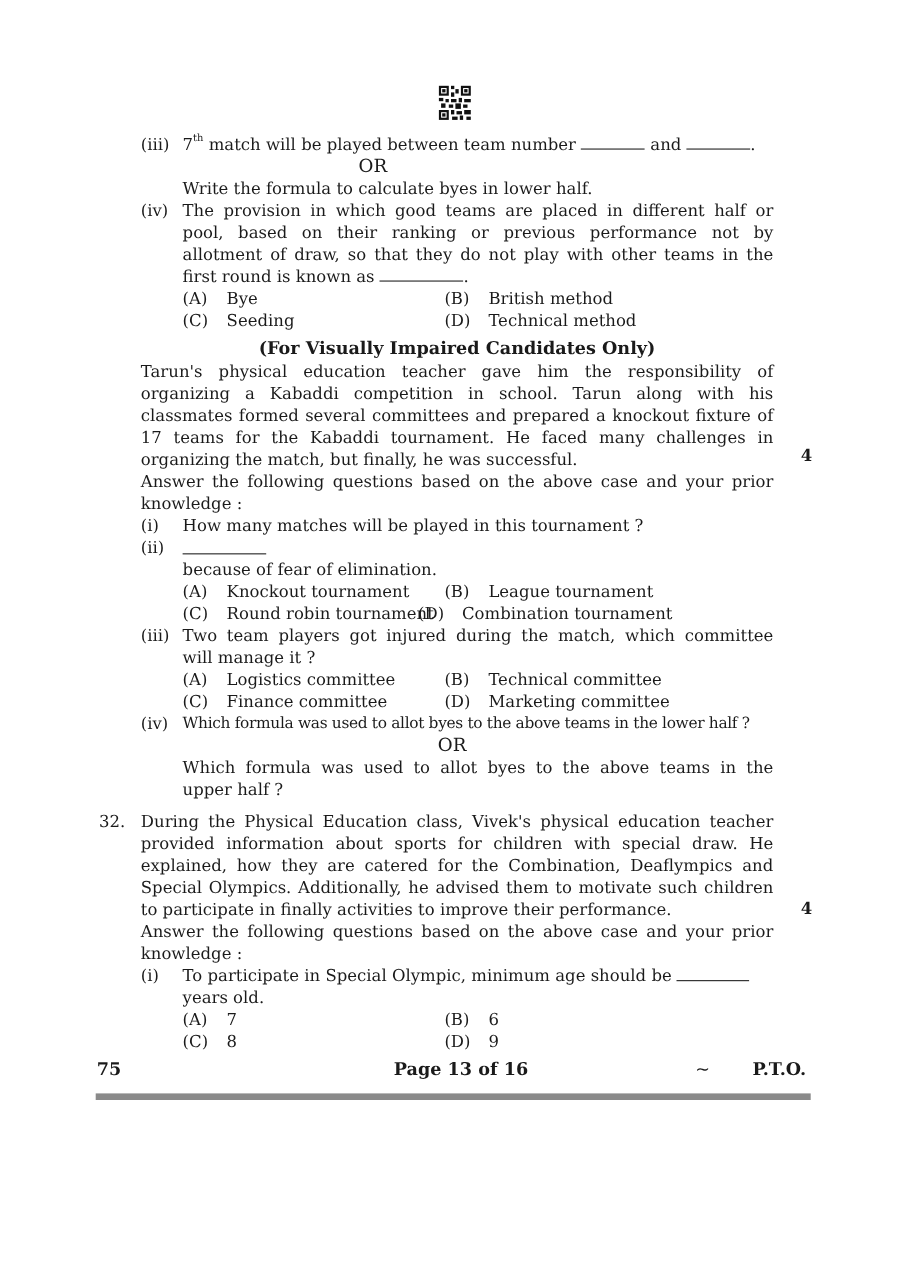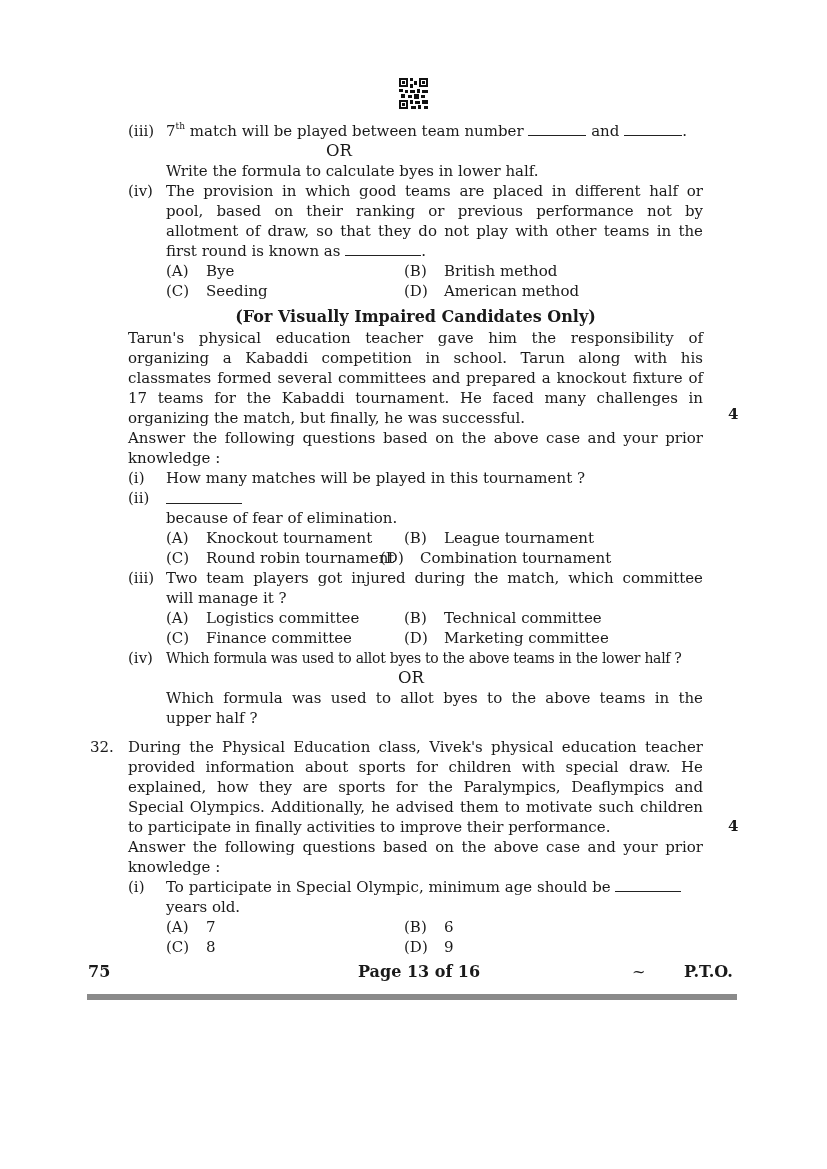--- a/index.html
+++ b/index.html
@@ -58,21 +58,21 @@
 <div class="line" style="top:161px;">Write the formula to calculate byes in lower half.</div>
 
 <div class="lbl" style="left:128px; top:181px;">(iv)</div>
 <div class="line just" style="top:181px;">The provision in which good teams are placed in different half or</div>
 <div class="line just" style="top:201px;">pool, based on their ranking or previous performance not by</div>
 <div class="line just" style="top:221px;">allotment of draw, so that they do not play with other teams in the</div>
 <div class="line" style="top:241px;"><span>first round is known as </span><span class="blank" style="width:76px;"></span><span>.</span></div>
 <div class="opt" style="left:166px; top:261px;"><span class="optl">(A)</span><span>Bye</span></div>
 <div class="opt" style="left:404px; top:261px;"><span class="optl">(B)</span><span>British method</span></div>
 <div class="opt" style="left:166px; top:281px;"><span class="optl">(C)</span><span>Seeding</span></div>
-<div class="opt" style="left:404px; top:281px;"><span class="optl">(D)</span><span>American method</span></div>
+<div class="opt" style="left:404px; top:281px;"><span class="optl">(D)</span><span>Technical method</span></div>
 
 <div class="abs" style="left:128px; top:307px; width:575px; text-align:center; font-weight:bold; font-size:16px; height:20px; line-height:20px;">(For Visually Impaired Candidates Only)</div>
 <div class="line just" style="left:128px; width:575px; top:328px;">Tarun's physical education teacher gave him the responsibility of</div>
 <div class="line just" style="left:128px; width:575px; top:348px;">organizing a Kabaddi competition in school. Tarun along with his</div>
 <div class="line just" style="left:128px; width:575px; top:368px;">classmates formed several committees and prepared a knockout fixture of</div>
 <div class="line just" style="left:128px; width:575px; top:388px;">17 teams for the Kabaddi tournament. He faced many challenges in</div>
 <div class="line" style="left:128px; width:575px; top:408px;">organizing the match, but finally, he was successful.</div>
 <div class="marks" style="top:404px;">4</div>
 <div class="line just" style="left:128px; width:575px; top:428px;">Answer the following questions based on the above case and your prior</div>
 <div class="line" style="left:128px; width:575px; top:448px;">knowledge :</div>
@@ -100,21 +100,21 @@
 
 <div class="lbl" style="left:128px; top:648px;">(iv)</div>
 <div class="line" style="top:648px; font-size:14px; letter-spacing:-0.3px;">Which formula was used to allot byes to the above teams in the lower half ?</div>
 <div class="or" style="left:398px; top:668px;">OR</div>
 <div class="line just" style="top:688px;">Which formula was used to allot byes to the above teams in the</div>
 <div class="line" style="top:708px;">upper half ?</div>
 
 <div class="lbl" style="left:90px; top:737px;">32.</div>
 <div class="line just" style="left:128px; width:575px; top:737px;">During the Physical Education class, Vivek's physical education teacher</div>
 <div class="line just" style="left:128px; width:575px; top:757px;">provided information about sports for children with special draw. He</div>
-<div class="line just" style="left:128px; width:575px; top:777px;">explained, how they are sports for the Paralympics, Deaflympics and</div>
+<div class="line just" style="left:128px; width:575px; top:777px;">explained, how they are catered for the Combination, Deaflympics and</div>
 <div class="line just" style="left:128px; width:575px; top:797px;">Special Olympics. Additionally, he advised them to motivate such children</div>
 <div class="line" style="left:128px; width:575px; top:817px;">to participate in finally activities to improve their performance.</div>
 <div class="marks" style="top:816px;">4</div>
 <div class="line just" style="left:128px; width:575px; top:837px;">Answer the following questions based on the above case and your prior</div>
 <div class="line" style="left:128px; width:575px; top:857px;">knowledge :</div>
 
 <div class="lbl" style="left:128px; top:877px;">(i)</div>
 <div class="line" style="top:877px;"><span>To participate in Special Olympic, minimum age should be </span><span class="blank" style="width:66px;"></span></div>
 <div class="line" style="top:897px;">years old.</div>
 <div class="opt" style="left:166px; top:917px;"><span class="optl">(A)</span><span>7</span></div>

